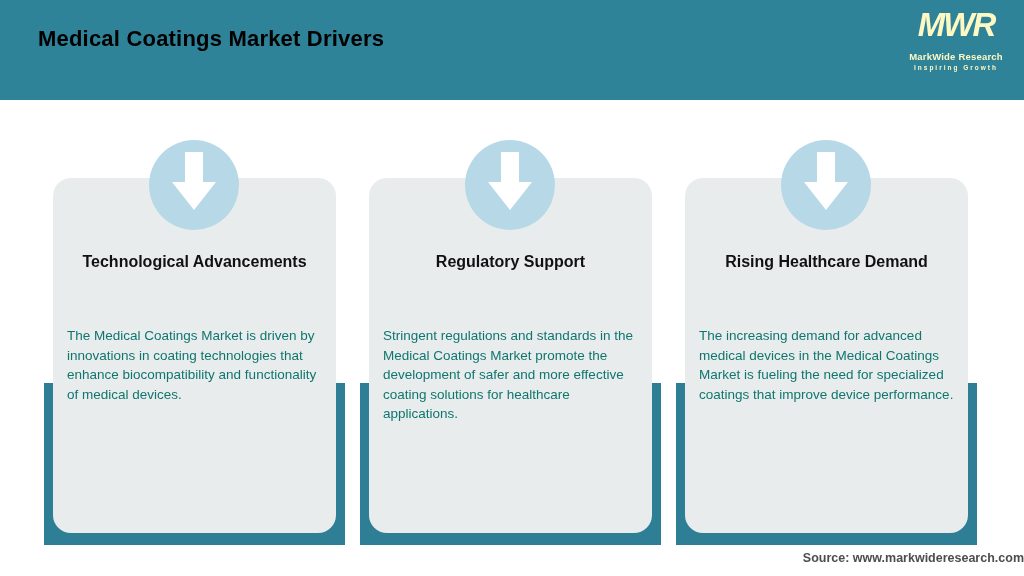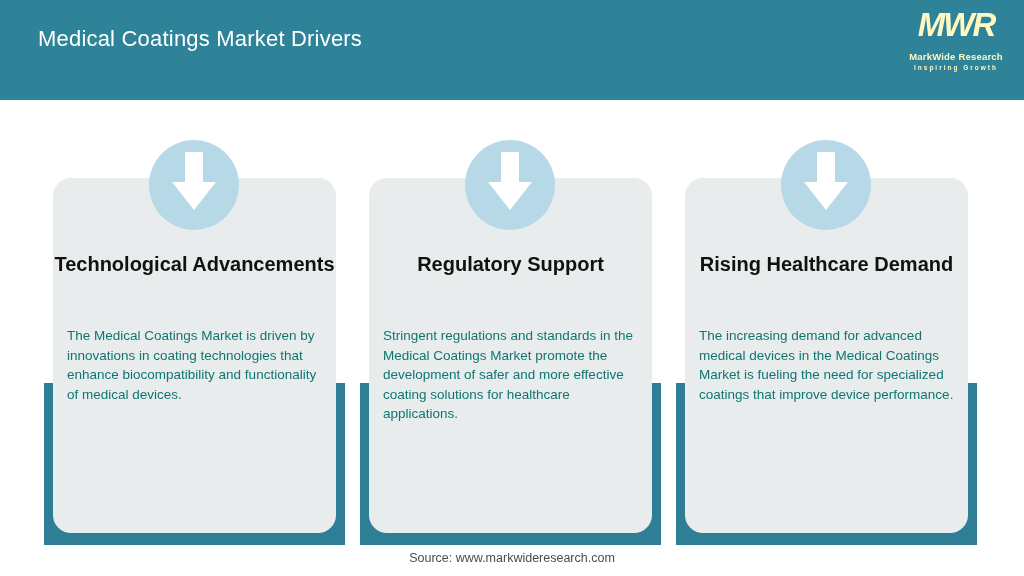--- a/index.html
+++ b/index.html
@@ -14,23 +14,23 @@
   
   .header {
     position: absolute;
     top: 0; left: 0;
     width: 1024px; height: 100px;
     background: #2e8399;
   }
   .header-title {
     position: absolute;
     left: 38px; top: 26px;
-    color: #ffffff;
+    color: #000000;
     font-size: 22px;
-    font-weight: normal;
+    font-weight: bold;
     letter-spacing: 0.2px;
   }
   .logo {
     position: absolute;
     right: 12px; top: 8px;
     width: 112px;
     text-align: center;
     color: #fef9c3;
     line-height: 1;
   }
@@ -84,39 +84,39 @@
     width: 90px; height: 90px;
     border-radius: 50%;
     background: #b7d9e7;
     z-index: 3;
   }
   .icon-circle svg { display: block; width: 90px; height: 90px; }
   .card-title {
     position: absolute;
     left: 0; right: 0; top: 75px;
     text-align: center;
-    font-size: 20px;
+    font-size: 16px;
     font-weight: bold;
     color: #111111;
   }
   .card-desc {
     position: absolute;
     left: 14px; right: 14px; top: 148px;
     font-size: 13.5px;
     line-height: 1.45;
     color: #0f766e;
     text-align: left;
   }
   
   .source-line {
     position: absolute;
     left: 0; right: 0; top: 551px;
-    text-align: center;
+    text-align: right;
     font-size: 12.5px;
-    font-weight: normal;
+    font-weight: bold;
     color: #4d4d4d;
   }
   .disclaimer {
     position: absolute;
     right: 10px; top: 557px;
     font-size: 9px;
     color: #1c1c1c;
   }
 </style>
 </head>

